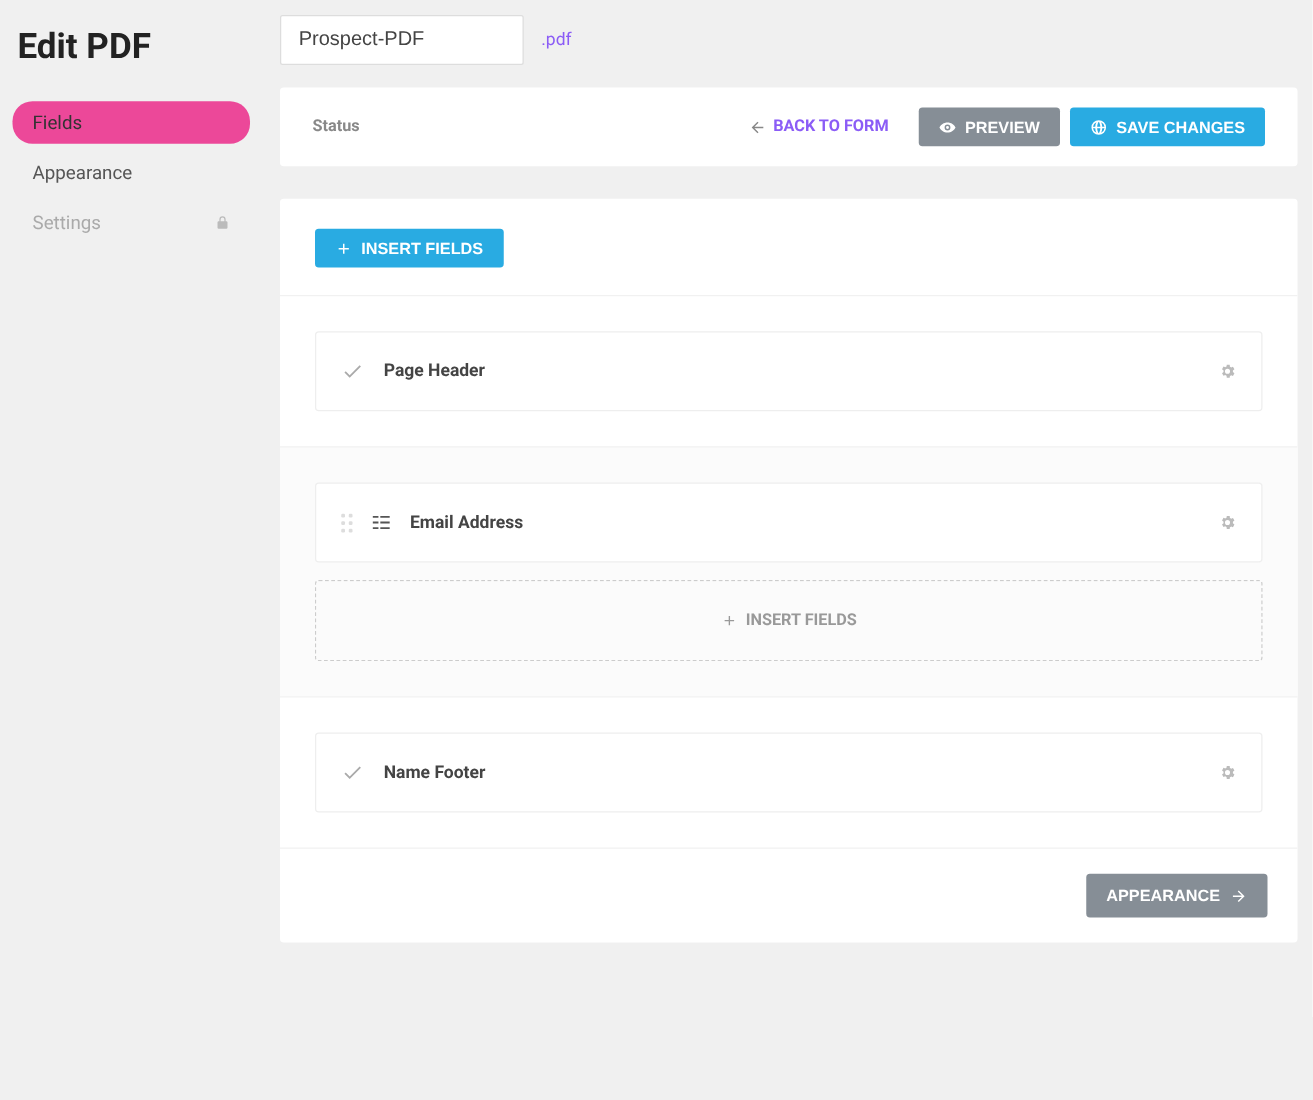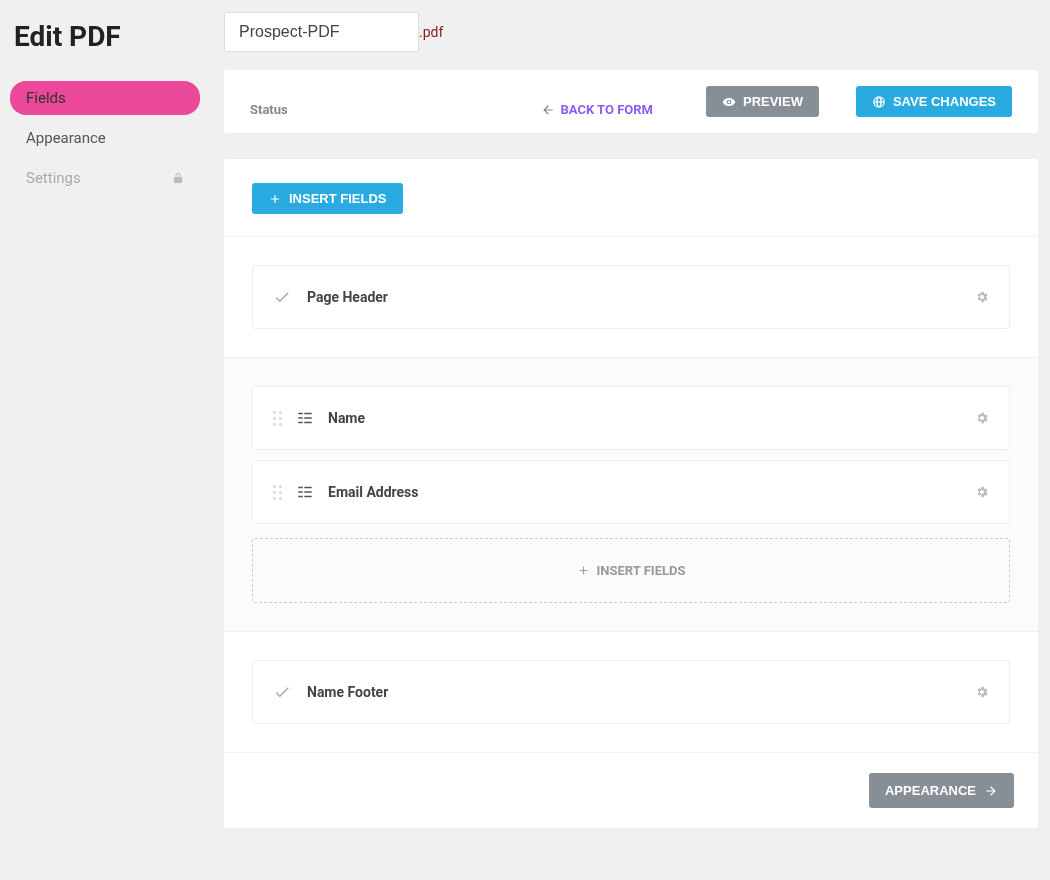--- a/index.html
+++ b/index.html
@@ -65,32 +65,32 @@
       border: 1px solid #ddd;
       background: #fff;
       font-size: 16px;
       padding: 10px 14px;
       width: 195px;
       border-radius: 2px;
       color: #444;
     }
     .filename-ext {
       font-size: 14px;
-      color: #7f1d1d;
+      color: #8b5cf6;
+      margin-left: 14px;
     }
     .card {
       background: #fff;
       border-radius: 3px;
       margin-bottom: 26px;
     }
     .status-bar {
       display: flex;
-      align-items: flex-end;
+      align-items: center;
       padding: 16px 26px;
-      gap: 29px;
     }
     .status-label {
       font-size: 13px;
       font-weight: 700;
       color: #888;
     }
     .spacer {
       flex: 1;
     }
     .back-link {
@@ -344,38 +344,20 @@
         <span class="field-label">Page Header</span>
         <div class="spacer"></div>
         <svg class="gear-icon">
             <use href="#i-gear"></use>
           </svg>
       </div>
     </div>
 
     <div class="panel panel-gray">
 
-      <div class="field-row">
-        <div class="drag-handle">
-            <span></span>
-            <span></span>
-            <span></span>
-            <span></span>
-            <span></span>
-            <span></span>
-          </div>
-        <svg class="field-type-icon">
-            <use href="#i-text"></use>
-          </svg>
-        <span class="field-label">Name</span>
-        <div class="spacer"></div>
-        <svg class="gear-icon">
-            <use href="#i-gear"></use>
-          </svg>
-      </div>
 
       <div class="field-row">
         <div class="drag-handle">
             <span></span>
             <span></span>
             <span></span>
             <span></span>
             <span></span>
             <span></span>
           </div>

